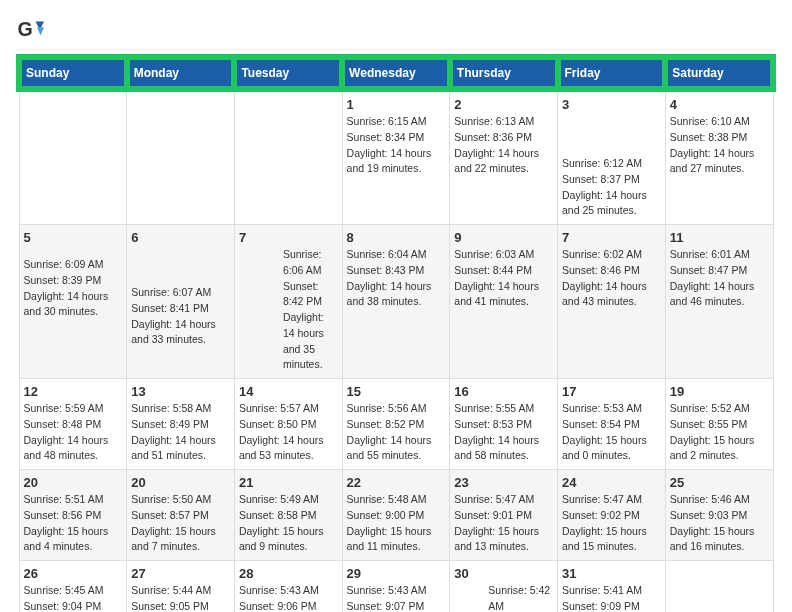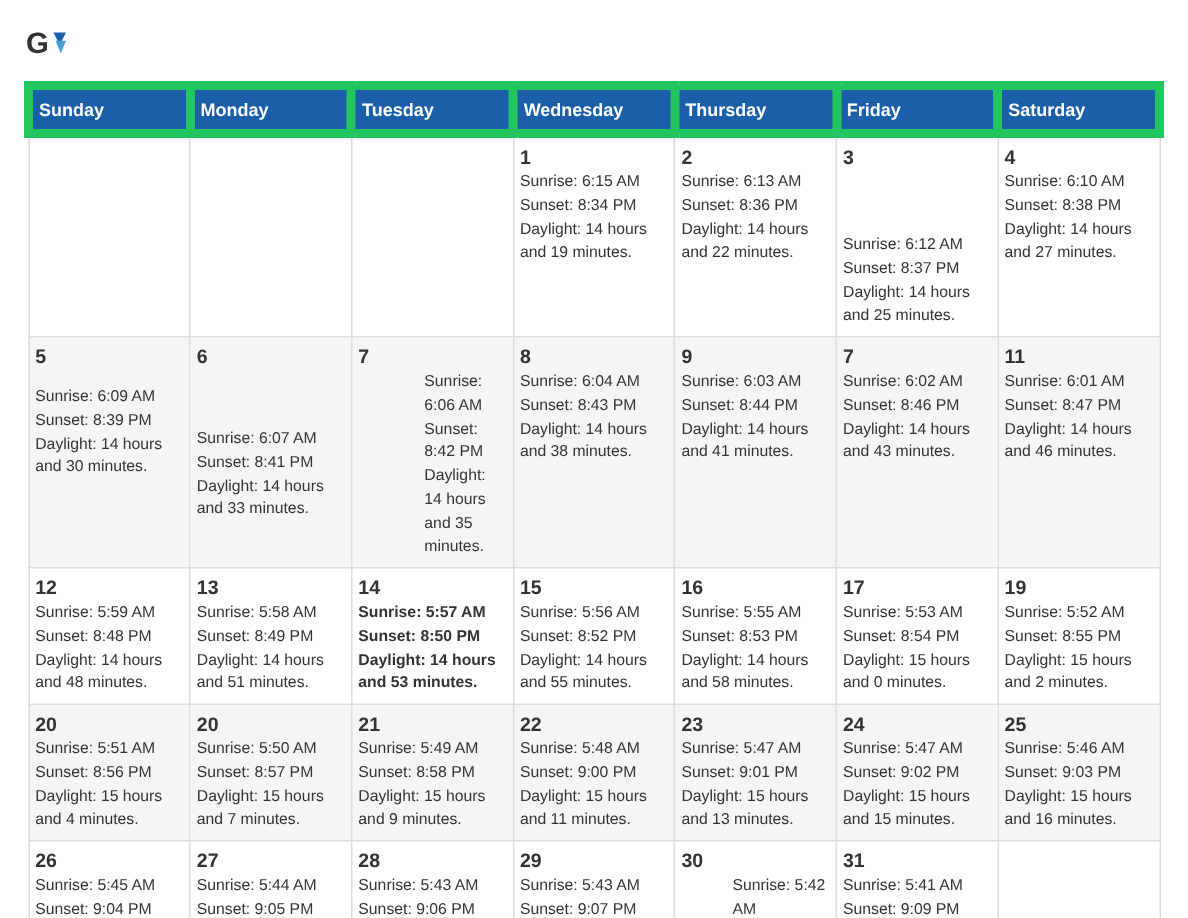--- a/index.html
+++ b/index.html
@@ -217,21 +217,21 @@
         </td>
         <td>
           <span class="day-number">13</span>
           <div class="day-info" style="white-space: pre-line;">Sunrise: 5:58 AM
 Sunset: 8:49 PM
 Daylight: 14 hours
 and 51 minutes.</div>
         </td>
         <td>
           <span class="day-number">14</span>
-          <div class="day-info" style="white-space: pre-line; font-weight: bold;">Sunrise: 5:57 AM
+          <div class="day-info" style="white-space: pre-line;">Sunrise: 5:57 AM
 Sunset: 8:50 PM
 Daylight: 14 hours
 and 53 minutes.</div>
         </td>
         <td>
           <span class="day-number">15</span>
           <div class="day-info" style="white-space: pre-line;">Sunrise: 5:56 AM
 Sunset: 8:52 PM
 Daylight: 14 hours
 and 55 minutes.</div>

